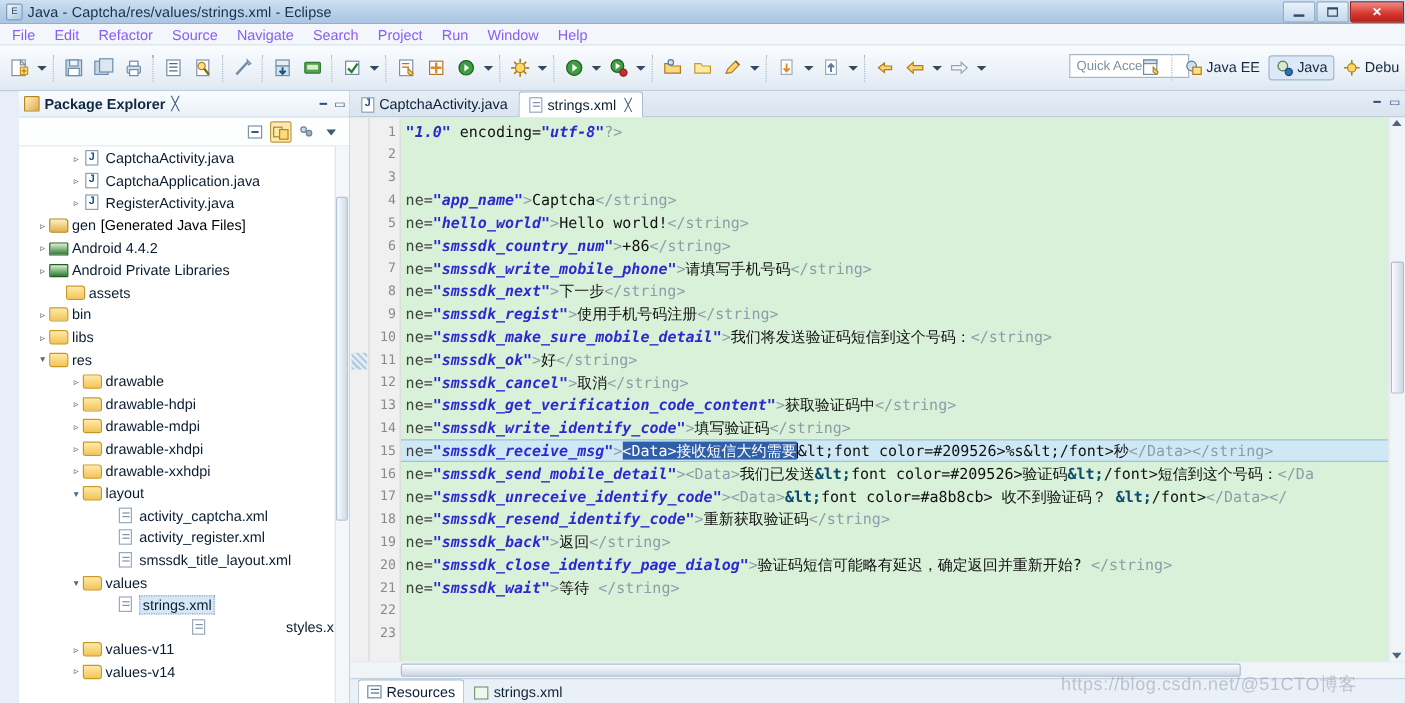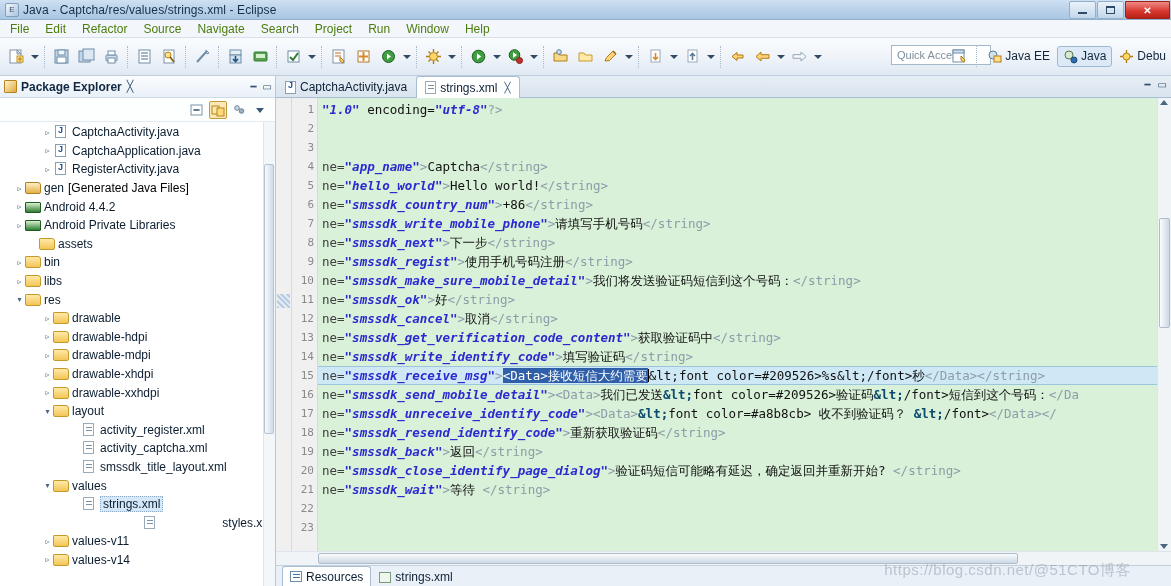--- a/index.html
+++ b/index.html
@@ -38,21 +38,21 @@
     background:linear-gradient(180deg,#f08a85,#d6352c 60%,#b52218);
     border-color:#9e2018;color:#fff;font-weight:bold;border-radius:0 0 0 3px;
   }
   .wb .minglyph { display:block;width:9px;height:2px;background:#2d4a68;margin-top:5px;}
   .wb .maxglyph { display:block;width:9px;height:8px;border:1px solid #2d4a68;border-top-width:2px;}
   
   #menubar {
     height:18px; background:#f3f7fb; border-bottom:1px solid #d6e0ea;
     display:flex; align-items:center; padding-left:2px;
   }
-  #menubar .mi { padding:1px 8px; font-size:12px; color:#4d7c0f; cursor:default; }
+  #menubar .mi { padding:1px 8px; font-size:12px; color:#8b5cf6; cursor:default; }
   
   #toolbar {
     height:38px;
     background:linear-gradient(180deg,#fafcfe 0%,#eef3f9 55%,#dfe8f2 100%);
     border-bottom:1px solid #bfcedd;
     display:flex; align-items:center; padding:0 4px; gap:1px;
     position:relative;
   }
   .tb-btn {
     width:24px;height:24px;border-radius:3px;
@@ -75,21 +75,21 @@
     font-size:11px;color:#7d8f9f;padding:2px 5px;line-height:15px;
   }
   #perspbar {
     position:absolute;right:0;top:6px;height:24px;display:flex;align-items:center;gap:2px;
   }
   .persp {
     display:flex;align-items:center;gap:3px;padding:2px 5px;border-radius:3px;font-size:12px;color:#12283f;
   }
   .persp.active { background:#dde9f6; border:1px solid #9db9d4; }
   
-  #main { display:flex; height:calc(586px - 20px - 18px - 38px); }
+  #main { display:flex; height:calc(586px - 20px - 18px - 38px);padding-left:16px; }
   
   #explorer {
     width:276px; background:#fff; border-right:1px solid #b9c8d7;
     display:flex; flex-direction:column;
   }
   #expl-head {
     height:22px; display:flex;align-items:center;
     background:linear-gradient(180deg,#fbfdff,#e9f0f8);
     border-bottom:1px solid #cfdbe7; padding-left:4px; position:relative;
   }
@@ -602,28 +602,28 @@
             <span class="ticon">
               <span class="ic-folder" style="display: block;"></span>
             </span>
             <span class="tlabel">layout</span>
           </div>
           <div class="trow" style="padding-left: 70px;">
             <span class="twist"></span>
             <span class="ticon">
               <span class="ic-xml" style="display: block;"></span>
             </span>
-            <span class="tlabel">activity_register.xml</span>
+            <span class="tlabel">activity_captcha.xml</span>
           </div>
           <div class="trow" style="padding-left: 70px;">
             <span class="twist"></span>
             <span class="ticon">
               <span class="ic-xml" style="display: block;"></span>
             </span>
-            <span class="tlabel">activity_captcha.xml</span>
+            <span class="tlabel">activity_register.xml</span>
           </div>
           <div class="trow" style="padding-left: 70px;">
             <span class="twist"></span>
             <span class="ticon">
               <span class="ic-xml" style="display: block;"></span>
             </span>
             <span class="tlabel">smssdk_title_layout.xml</span>
           </div>
           <div class="trow" style="padding-left: 42px;">
             <span class="twist">▾</span>

